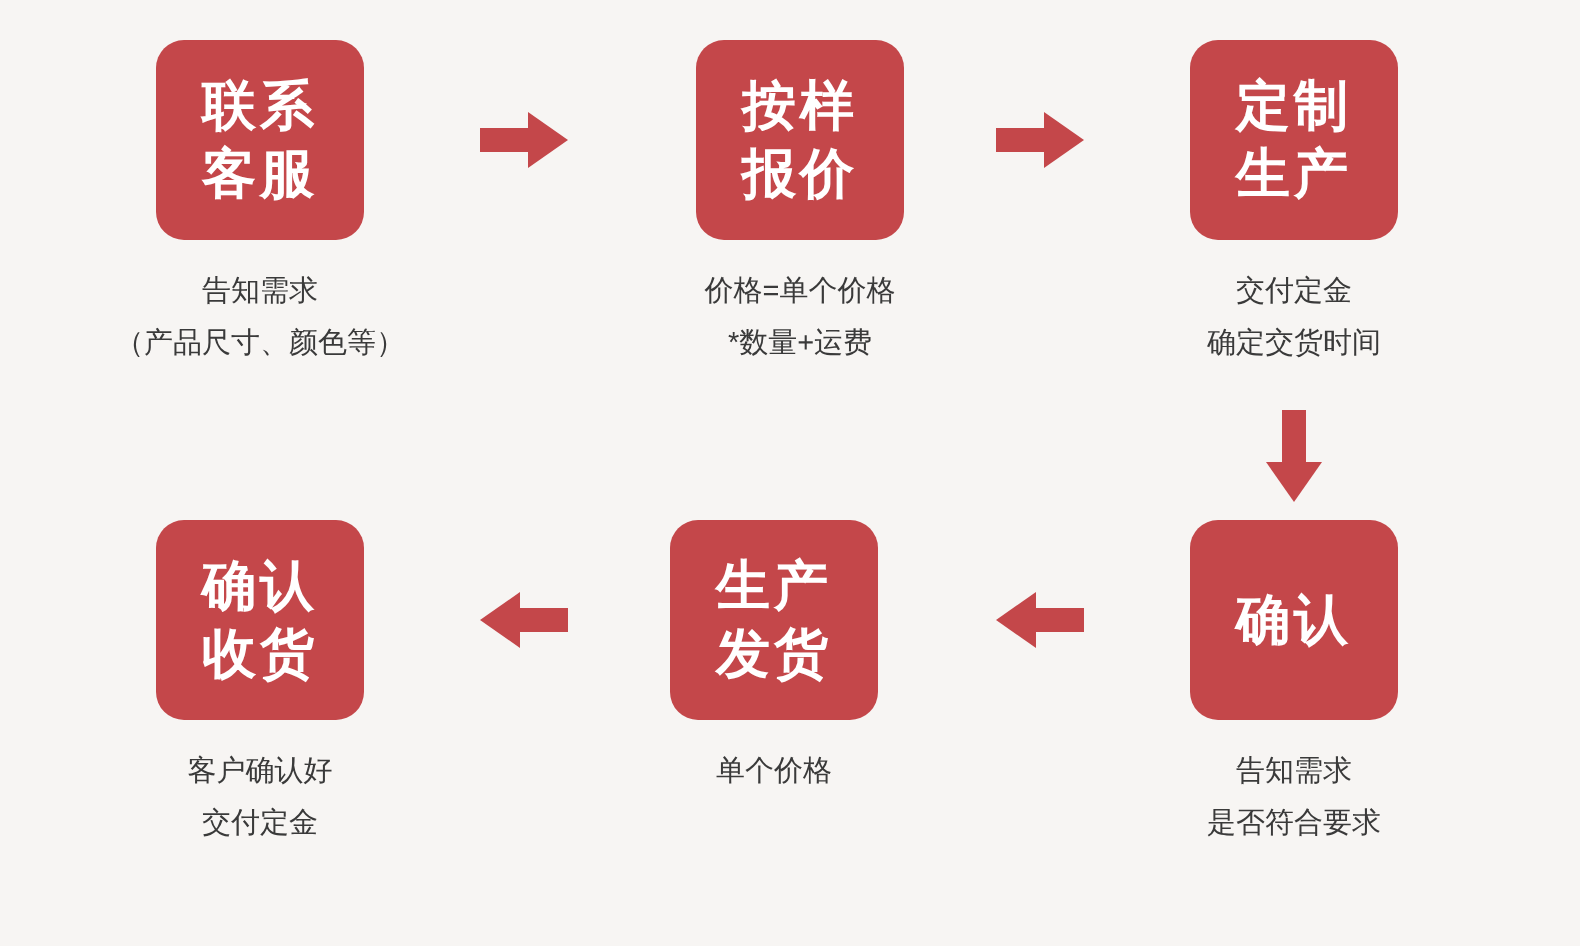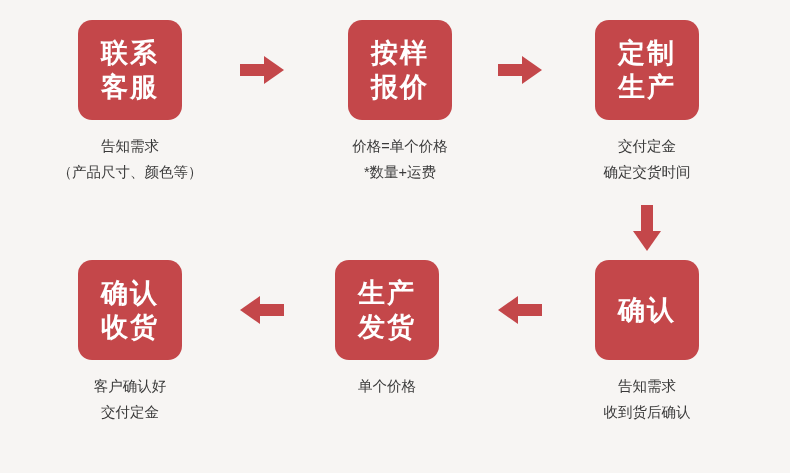--- a/index.html
+++ b/index.html
@@ -181,21 +181,21 @@
     <div class="shaft"></div>
     <div class="head"></div>
   </div>
 
   <div class="step" style="left:595px; top:260px;">
     <div class="box">
       <span class="line">确认</span>
     </div>
     <div class="caption">
       <span class="cline">告知需求</span>
-      <span class="cline">收到货后确认</span>
+      <span class="cline">是否符合要求</span>
     </div>
   </div>
 
   <div class="arrow-left" style="left:498px; top:296px;">
     <div class="shaft"></div>
     <div class="head"></div>
   </div>
 
   <div class="step" style="left:335px; top:260px;">
     <div class="box">

